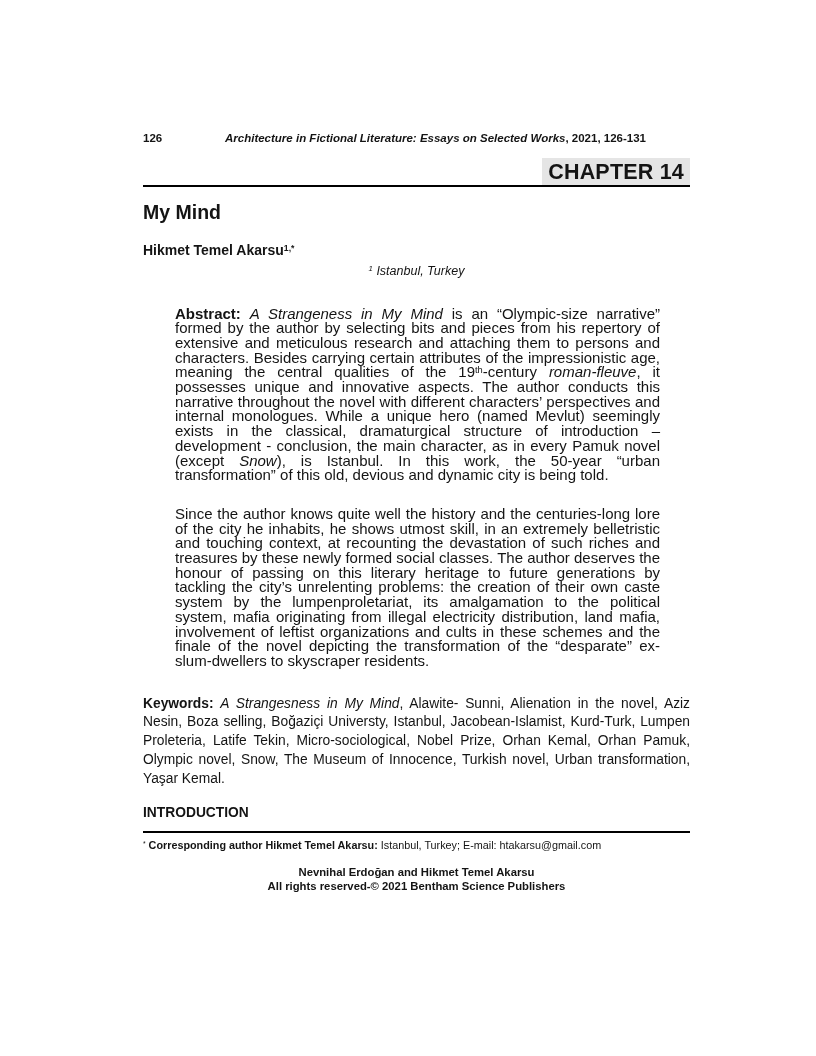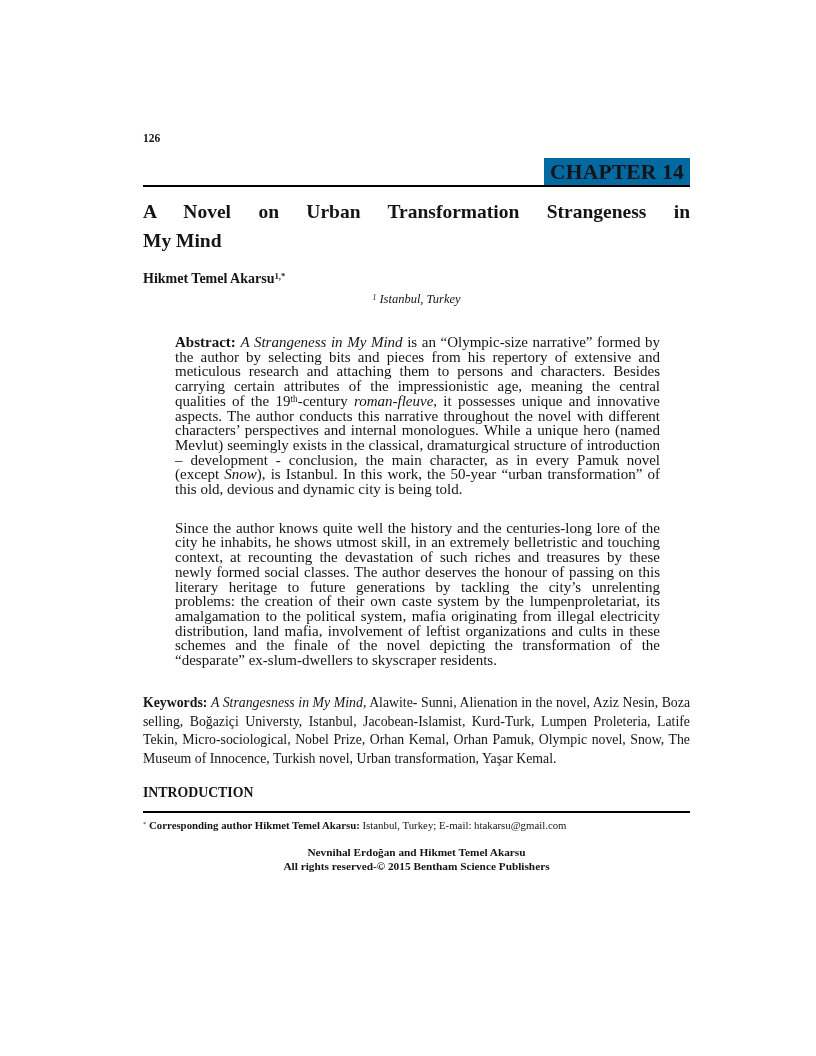--- a/index.html
+++ b/index.html
@@ -1,21 +1,21 @@
 <!DOCTYPE html>
 <html><head>
 <meta charset="utf-8">
 <style>
   html, body { margin: 0; padding: 0; background: #ffffff; }
   .page {
     position: relative;
     width: 816px;
     height: 1056px;
     background: #ffffff;
-    font-family: Liberation Serif, serif;
+    font-family: Liberation Sans, sans-serif;
     color: #141414;
     overflow: hidden;
   }
   .content {
     position: absolute;
     left: 143px;
     top: 131px;
     width: 547px;
   }
   .b { font-weight: bold; }
@@ -35,21 +35,21 @@
   }
   .page-number { font-weight: bold; width: 82px; flex: none; }
   .running-head { flex: 1; font-weight: bold; }
   .chapter-row {
     margin-top: 13px;
     border-bottom: 2.5px solid #000;
     text-align: right;
   }
   .chapter-badge {
     display: inline-block;
-    background: #0369a1;
+    background: #e5e5e5;
     font-weight: bold;
     font-size: 21.5px;
     line-height: 26px;
     padding: 1px 6px 0 6px;
     letter-spacing: 0.2px;
   }
   .title {
     margin: 11px 0 0 0;
     font-size: 19.5px;
     line-height: 28.5px;
@@ -103,28 +103,28 @@
   }
 </style>
 </head>
 <body>
 
 <div class="page">
   <div class="content">
 
     <div class="header">
       <span class="page-number">126</span>
+      <span class="running-head"><span class="b i">Architecture in Fictional Literature: Essays on Selected Works</span><span class="b">, 2021, 126-131</span></span>
     </div>
 
     <div class="chapter-row">
       <span class="chapter-badge">CHAPTER 14</span>
     </div>
 
     <h1 class="title">
-      <span class="title-line1">A Novel on Urban Transformation Strangeness in</span>
       <span class="title-line2">My Mind</span>
     </h1>
 
     <div class="author"><span>Hikmet Temel Akarsu</span><sup>1,*</sup></div>
 
     <div class="affiliation"><sup>1</sup> <span>Istanbul, Turkey</span></div>
 
     <div class="abstract">
       <p class="abs-p"><span class="b">Abstract: </span><span class="i">A Strangeness in My Mind</span><span> is an “Olympic-size narrative” formed by the author by selecting bits and pieces from his repertory of extensive and meticulous research and attaching them to persons and characters. Besides carrying certain attributes of the impressionistic age, meaning the central qualities of the 19</span><sup>th</sup><span>-century </span><span class="i">roman-fleuve</span><span>, it possesses unique and innovative aspects. The author conducts this narrative throughout the novel with different characters’ perspectives and internal monologues. While a unique hero (named Mevlut) seemingly exists in the classical, dramaturgical structure of introduction – development - conclusion, the main character, as in every Pamuk novel (except </span><span class="i">Snow</span><span>), is Istanbul. In this work, the 50-year “urban transformation” of this old, devious and dynamic city is being told.</span></p>
       <p class="abs-p"><span>Since the author knows quite well the history and the centuries-long lore of the city he inhabits, he shows utmost skill, in an extremely belletristic and touching context, at recounting the devastation of such riches and treasures by these newly formed social classes. The author deserves the honour of passing on this literary heritage to future generations by tackling the city’s unrelenting problems: the creation of their own caste system by the lumpenproletariat, its amalgamation to the political system, mafia originating from illegal electricity distribution, land mafia, involvement of leftist organizations and cults in these schemes and the finale of the novel depicting the transformation of the “desparate” ex-slum-dwellers to skyscraper residents.</span></p>
@@ -132,17 +132,17 @@
 
     <p class="keywords"><span class="b">Keywords: </span><span class="i">A Strangesness in My Mind</span><span>, Alawite- Sunni, Alienation in the novel, Aziz Nesin, Boza selling, Boğaziçi Universty, Istanbul, Jacobean-Islamist, Kurd-Turk, Lumpen Proleteria, Latife Tekin, Micro-sociological, Nobel Prize, Orhan Kemal, Orhan Pamuk, Olympic novel, Snow, The Museum of Innocence, Turkish novel, Urban transformation, Yaşar Kemal.</span></p>
 
     <h2 class="intro-heading">INTRODUCTION</h2>
 
 
     <div class="footnote"><sup>*</sup><span class="b"> Corresponding author Hikmet Temel Akarsu: </span><span>Istanbul, Turkey; E-mail: htakarsu@gmail.com</span></div>
 
     <div class="imprint">
       <div>Nevnihal Erdoğan and Hikmet Temel Akarsu</div>
-      <div>All rights reserved-© 2015 Bentham Science Publishers</div>
+      <div>All rights reserved-© 2021 Bentham Science Publishers</div>
     </div>
 
   </div>
 </div>
 
 </body></html>

